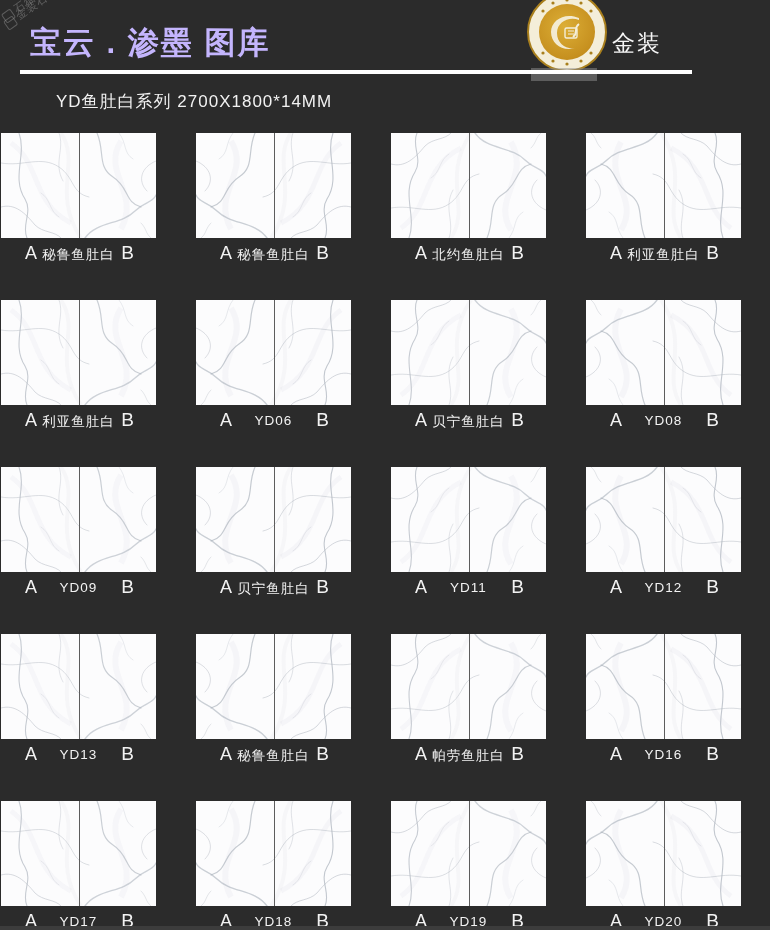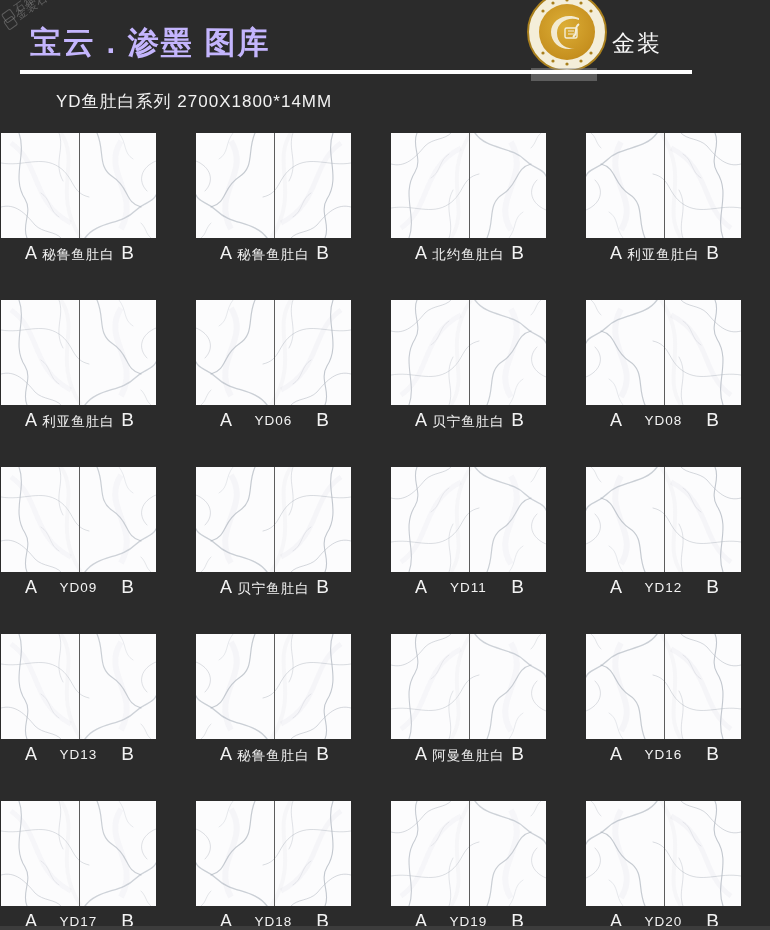--- a/index.html
+++ b/index.html
@@ -560,21 +560,21 @@
           <path d="M0,74 C14,70 24,80 34,92 C42,100 54,98 60,105" stroke-width="0.9" opacity="0.55"></path>
           <path d="M118,0 C126,10 122,20 132,26" stroke-width="0.6" opacity="0.45"></path>
           <path d="M40,60 C50,66 48,78 58,84" stroke-width="0.6" opacity="0.4"></path>
           <path d="M140,90 C146,96 144,100 150,105" stroke-width="0.7" opacity="0.45"></path>
         </g>
       </svg>
       <div class="tile-divider"></div>
     </div>
     <div class="label">
       <span class="mark-a">A</span>
-      <span class="tile-name">阿曼鱼肚白</span>
+      <span class="tile-name">帕劳鱼肚白</span>
       <span class="mark-b">B</span>
     </div>
   </div>
 
   <div class="cell">
     <div class="swatch">
       <svg viewBox="0 0 155 105" preserveAspectRatio="none" class="v3">
         <g stroke="#c3c9d2" fill="none">
           <path d="M10,10 C40,30 30,70 70,90" stroke-width="5" opacity="0.12"></path>
           <path d="M120,8 C100,40 140,60 120,96" stroke-width="6" opacity="0.12"></path>

